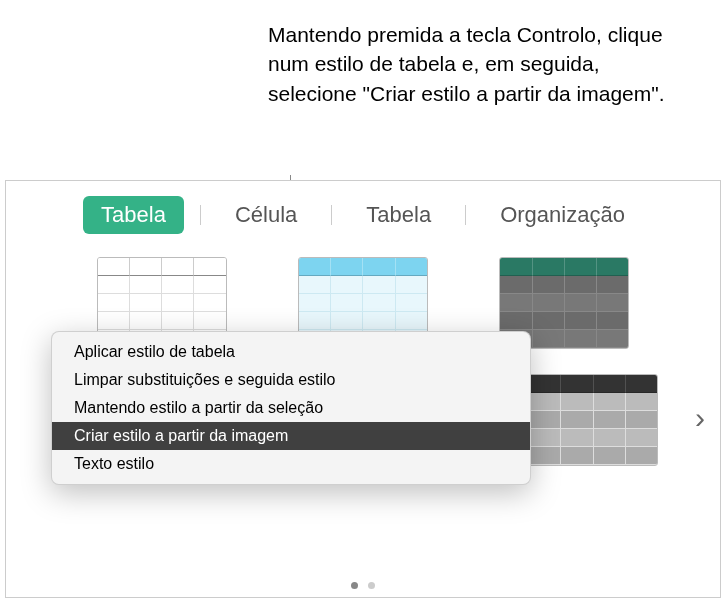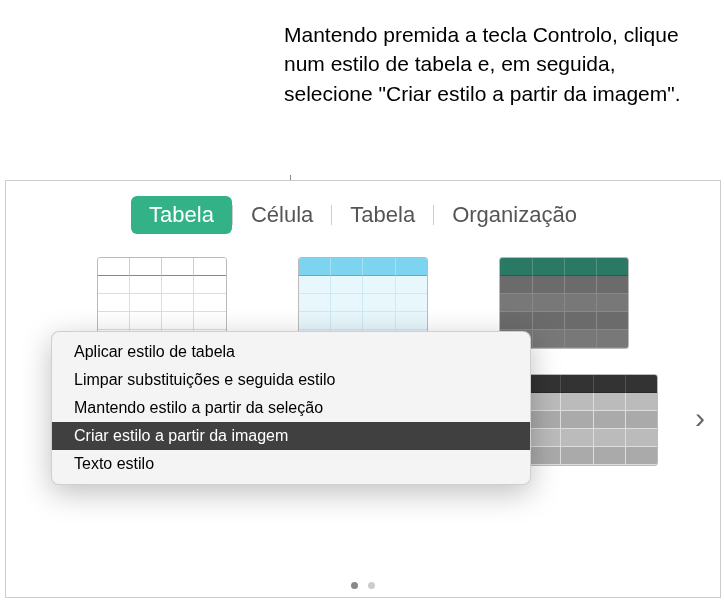--- a/index.html
+++ b/index.html
@@ -10,21 +10,21 @@
     body {
       font-family: -apple-system, BlinkMacSystemFont, "Helvetica Neue", sans-serif;
       background: #ffffff;
       width: 724px;
       height: 601px;
       position: relative;
     }
     .annotation {
       position: absolute;
       top: 20px;
-      left: 284px;
+      left: 268px;
       width: 420px;
       font-size: 21px;
       line-height: 1.4;
       color: #000;
     }
     .callout-line {
       position: absolute;
       top: 175px;
       left: 290px;
       width: 1px;
@@ -38,21 +38,21 @@
       width: 716px;
       height: 418px;
       border: 1px solid #ccc;
       background: #fff;
     }
     .tabs {
       display: flex;
       justify-content: center;
       align-items: center;
       padding: 15px 0 18px 0;
-      gap: 0;
+      gap: 16px;
     }
     .tab {
       padding: 6px 18px;
       font-size: 22px;
       color: #555;
       cursor: pointer;
       display: flex;
       align-items: center;
     }
     .tab-divider {

